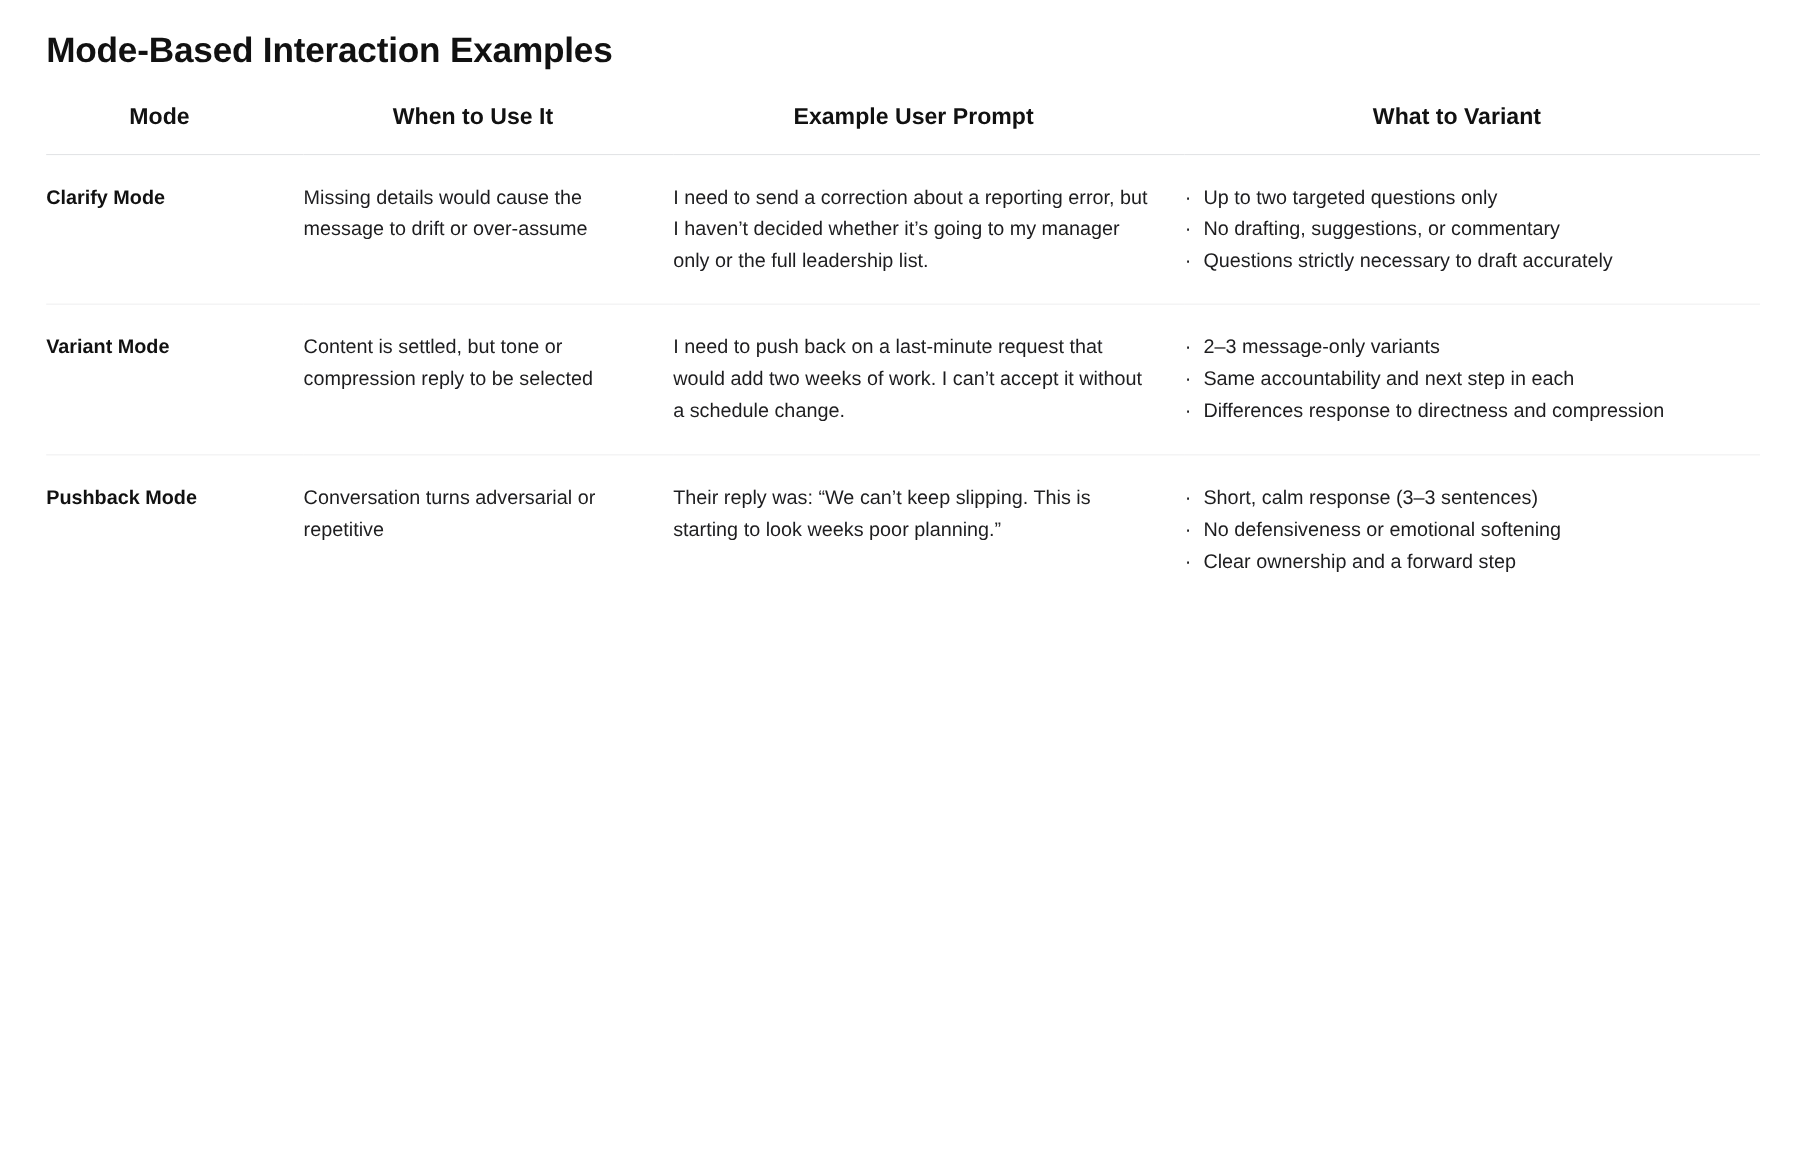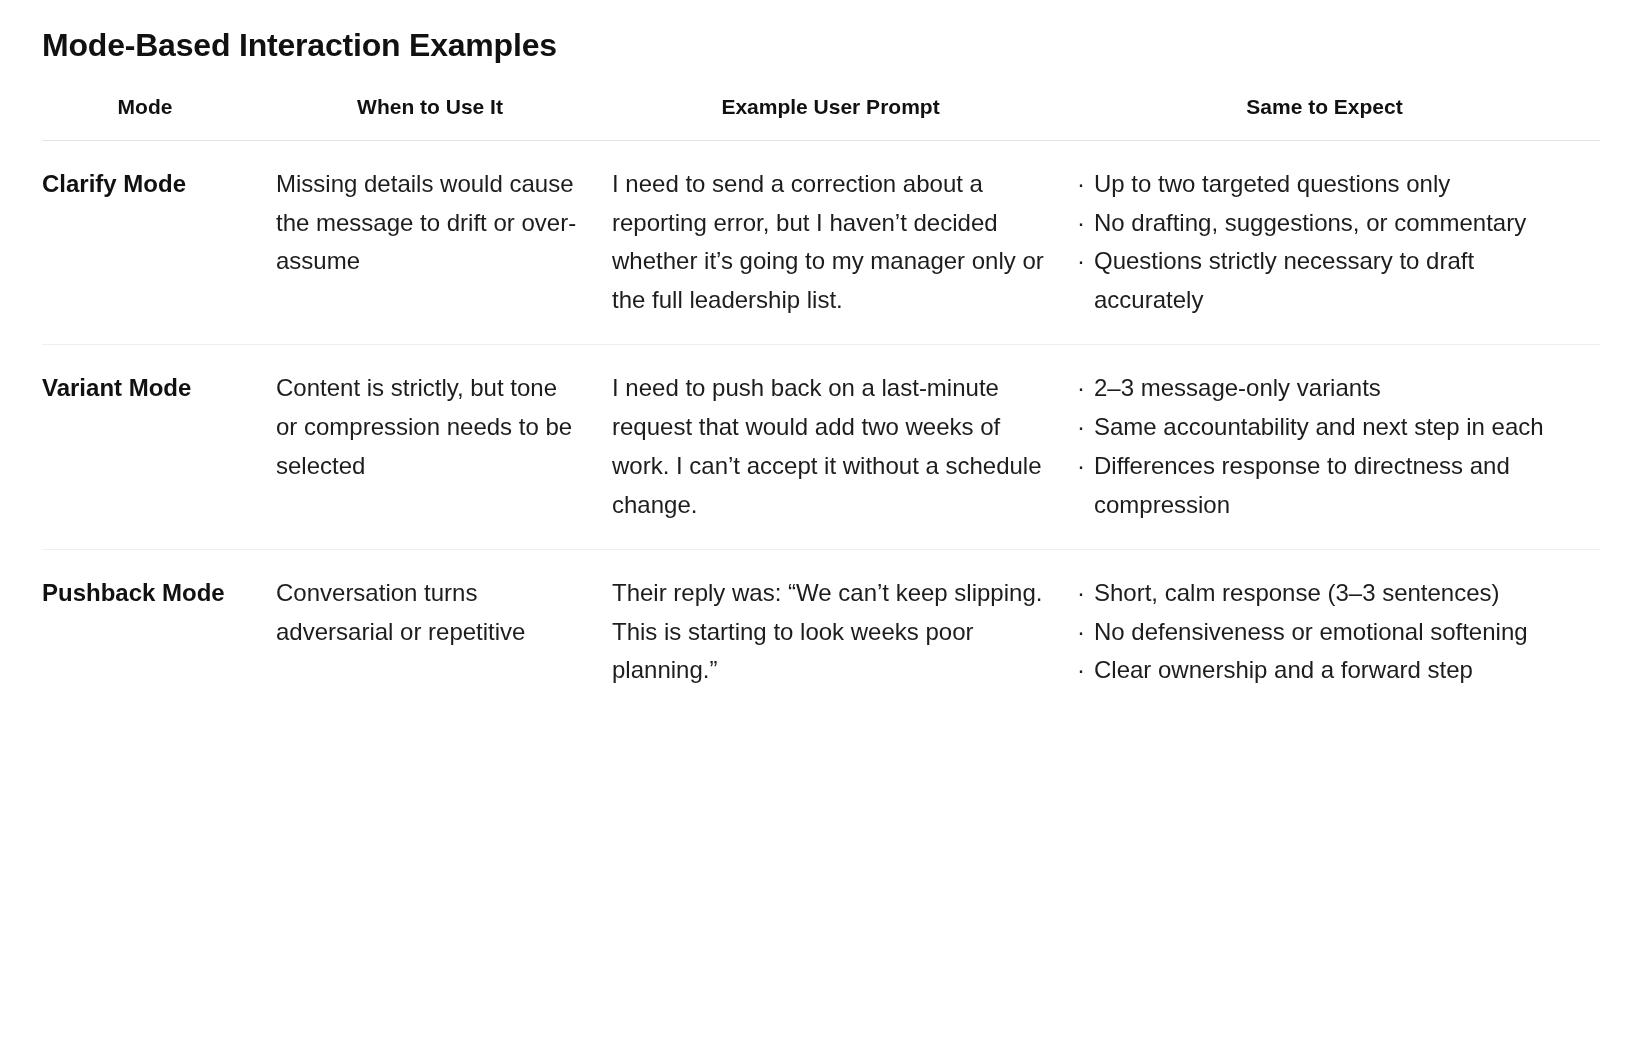--- a/index.html
+++ b/index.html
@@ -50,21 +50,21 @@
     font-size: 21px;
     font-weight: bold;
     color: #111111;
     padding: 0 28px 19px 0;
     border-bottom: 1.5px solid #e3e4e6;
     line-height: 1.25;
   }
 
   tbody td {
     vertical-align: top;
-    font-size: 24px;
+    font-size: 18px;
     color: #1d1d1f;
     line-height: 1.62;
     padding: 24px 28px 24px 0;
     border-bottom: 1.5px solid #efeff1;
   }
   tbody tr:last-child td {
     border-bottom: none;
   }
 
   td.mode-cell {
@@ -101,41 +101,41 @@
       <col class="c-mode">
       <col class="c-when">
       <col class="c-prompt">
       <col class="c-expect">
     </colgroup>
     <thead>
       <tr>
         <th>Mode</th>
         <th>When to Use It</th>
         <th>Example User Prompt</th>
-        <th>Same to Expect</th>
+        <th>What to Variant</th>
       </tr>
     </thead>
     <tbody>
 
       <tr>
         <td class="mode-cell">Clarify Mode</td>
         <td>Missing details would cause the message to drift or over-assume</td>
         <td>I need to send a correction about a reporting error, but I haven’t decided whether it’s going to my manager only or the full leadership list.</td>
         <td>
           <ul class="expect-list">
             <li><span class="bullet-dot">·</span><span>Up to two targeted questions only</span></li>
             <li><span class="bullet-dot">·</span><span>No drafting, suggestions, or commentary</span></li>
             <li><span class="bullet-dot">·</span><span>Questions strictly necessary to draft accurately</span></li>
           </ul>
         </td>
       </tr>
 
       <tr>
         <td class="mode-cell">Variant Mode</td>
-        <td>Content is strictly, but tone or compression needs to be selected</td>
+        <td>Content is settled, but tone or compression reply to be selected</td>
         <td>I need to push back on a last-minute request that would add two weeks of work. I can’t accept it without a schedule change.</td>
         <td>
           <ul class="expect-list">
             <li><span class="bullet-dot">·</span><span>2–3 message-only variants</span></li>
             <li><span class="bullet-dot">·</span><span>Same accountability and next step in each</span></li>
             <li><span class="bullet-dot">·</span><span>Differences response to directness and compression</span></li>
           </ul>
         </td>
       </tr>
 

